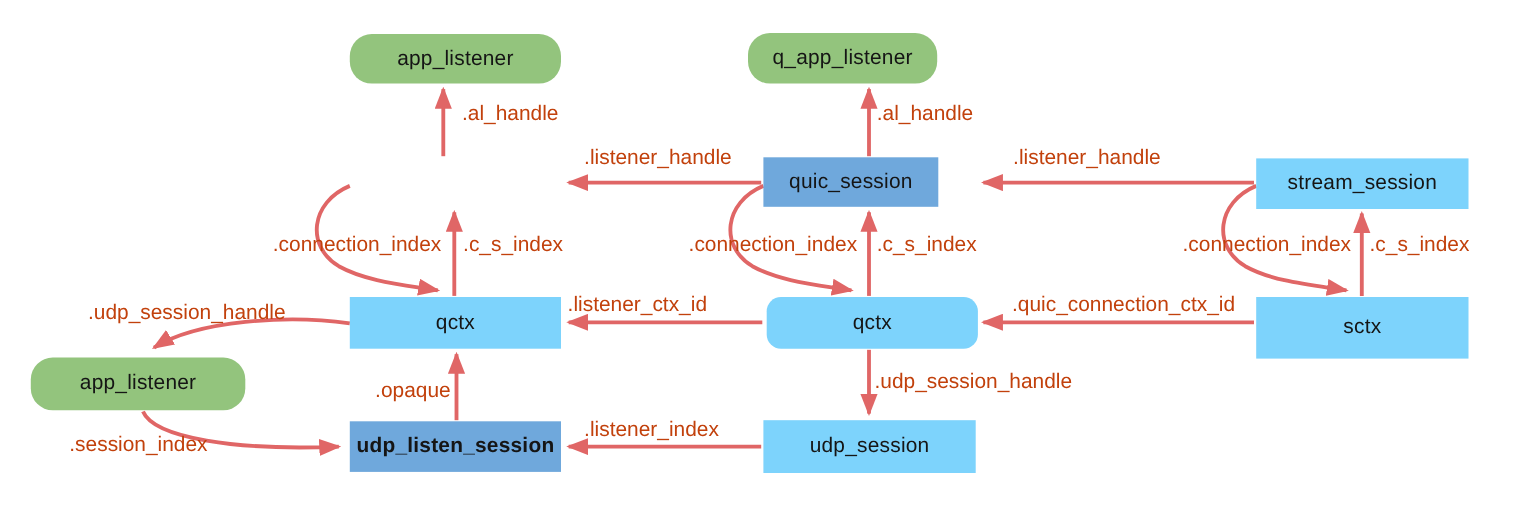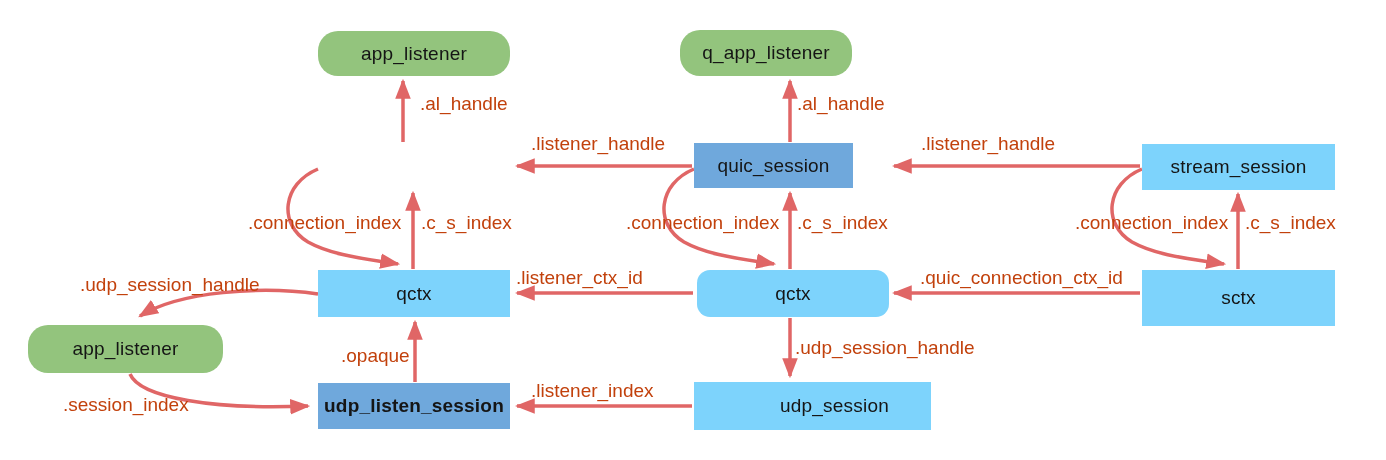--- a/index.html
+++ b/index.html
@@ -79,21 +79,21 @@
   <div class="node light" style="left:318px; top:270px; width:192px; height:47px;">qctx</div>
 
   <div class="node light" style="left:697px; top:270px; width:192px; height:47px;border-radius:13px;">qctx</div>
 
   <div class="node light" style="left:1142px; top:270px; width:193px; height:56px;">sctx</div>
 
   <div class="node green" style="left:28px; top:325px; width:195px; height:48px;">app_listener</div>
 
   <div class="node blue" style="left:318px; top:383px; width:192px; height:46px;font-weight:bold;">udp_listen_session</div>
 
-  <div class="node light" style="left:694px; top:382px; width:193px; height:48px;padding-left:44px;">udp_session</div>
+  <div class="node light" style="left:694px; top:382px; width:193px; height:48px;">udp_session</div>
 
   <div class="edge-label" style="left:420px; top:93px;">.al_handle</div>
 
   <div class="edge-label" style="left:797px; top:93px;">.al_handle</div>
 
   <div class="edge-label" style="left:531px; top:133px;">.listener_handle</div>
 
   <div class="edge-label" style="left:921px; top:133px;">.listener_handle</div>
 
   <div class="edge-label" style="left:248px; top:212px;">.connection_index</div>

